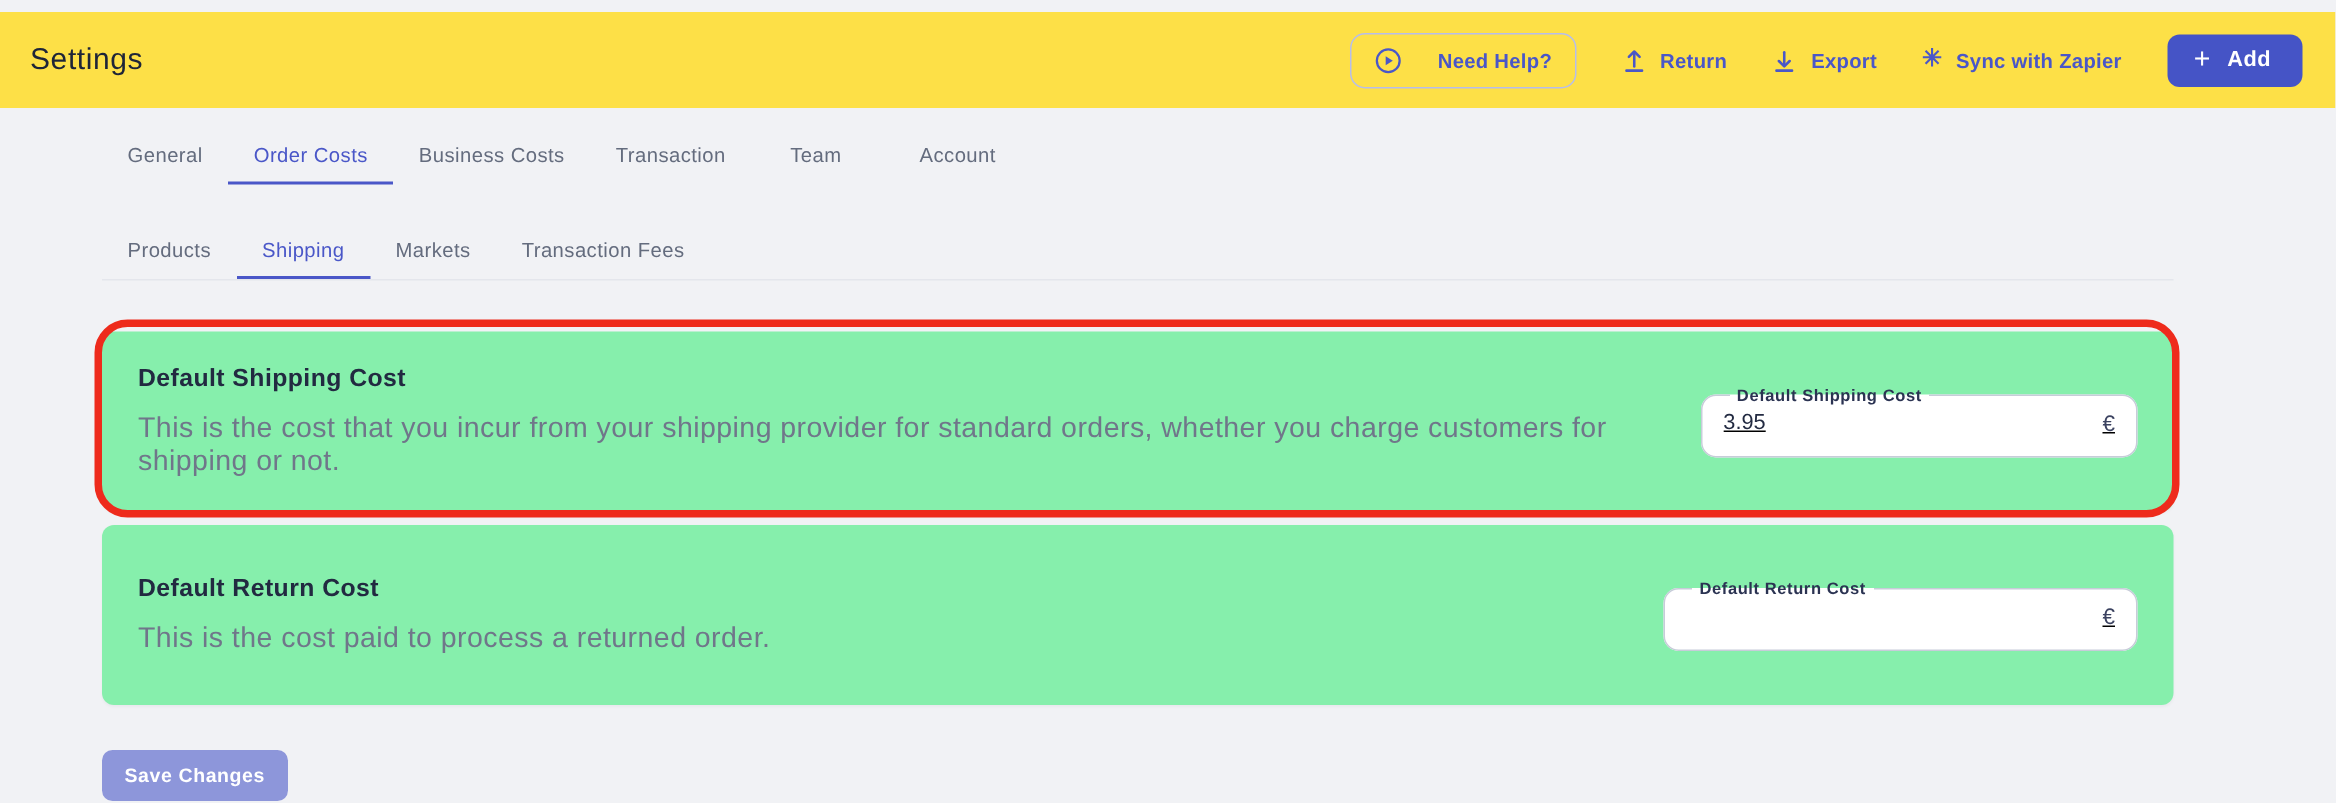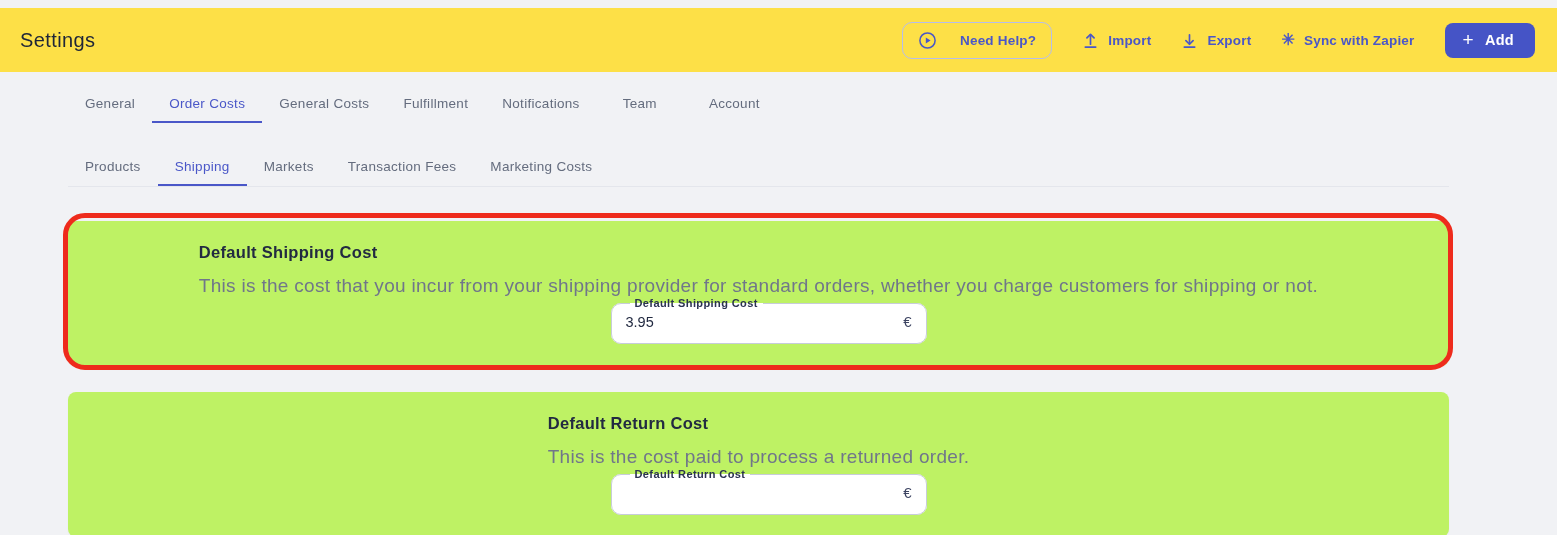--- a/index.html
+++ b/index.html
@@ -86,31 +86,30 @@
     padding-bottom: 10px;
     border-bottom: 2px solid #4a57c8;
   }
   .tabs-primary { margin-bottom: 26px; }
   .tabs-secondary { border-bottom: 1px solid #e4e6ec; }
   .tab-spacer-team { padding-right: 26px; padding-left: 26px; }
 
   
   .card-wrap { position: relative; }
   .card-wrap.first { margin-top: 34px; }
-  .card-wrap.second { margin-top: 26px; }
+  .card-wrap.second { margin-top: 9px; }
   .card {
-    background: #bef264;
+    background: #86efac;
     border-radius: 8px;
     padding: 22px 24px;
     min-height: 115px;
     display: flex;
     align-items: center;
     justify-content: space-between;
     box-shadow: 0 1px 2px rgba(16,24,40,0.04);
-    flex-direction: column;
   }
   .card-wrap.second .card { min-height: 120px; }
   .card-text h2 {
     margin: 0 0 13px 0;
     font-size: 16.5px;
     font-weight: 600;
     color: #222a41;
     letter-spacing: 0.3px;
   }
   .card-text p {
@@ -143,20 +142,21 @@
     color: #2b3352;
     letter-spacing: 0.4px;
     padding: 0 5px;
     margin-left: 4px;
   }
   .field-row {
     display: flex;
     align-items: center;
     justify-content: space-between;
     height: 25px;
+    text-decoration: underline;
   }
   .field input {
     border: none; outline: none; background: transparent;
     font-family: inherit;
     font-size: 14.5px;
     color: #222a41;
     width: 250px;
     padding: 0;
   }
   .suffix { font-size: 15px; color: #3c4361; }
@@ -195,21 +195,21 @@
     </button>
 
     <button class="link-btn">
       <span class="icon">
         <svg width="17" height="18" viewBox="0 0 18 18" fill="none" stroke="#4a57c8" stroke-width="1.8" stroke-linecap="round" stroke-linejoin="round">
           <path d="M9 13.5 V3.5"></path>
             <path d="M5.2 6.8 L9 3 L12.8 6.8"></path>
             <path d="M3.5 16.5 H14.5"></path>
         </svg>
       </span>
-      <span>Import</span>
+      <span>Return</span>
     </button>
 
     <button class="link-btn">
       <span class="icon">
         <svg width="17" height="18" viewBox="0 0 18 18" fill="none" stroke="#4a57c8" stroke-width="1.8" stroke-linecap="round" stroke-linejoin="round">
           <path d="M9 3.5 V13"></path>
             <path d="M5.2 9.7 L9 13.5 L12.8 9.7"></path>
             <path d="M3.5 16.5 H14.5"></path>
         </svg>
       </span>
@@ -226,33 +226,31 @@
       <span>Add</span>
     </button>
   </div>
 </div>
 
 <div class="content">
 
   <nav class="tabs tabs-primary">
     <div class="tab">General</div>
     <div class="tab active">Order Costs</div>
-    <div class="tab">General Costs</div>
-    <div class="tab">Fulfillment</div>
-    <div class="tab">Notifications</div>
+    <div class="tab">Business Costs</div>
+    <div class="tab">Transaction</div>
     <div class="tab tab-spacer-team">Team</div>
     <div class="tab tab-spacer-team">Account</div>
   </nav>
 
   <nav class="tabs tabs-secondary">
     <div class="tab">Products</div>
     <div class="tab active">Shipping</div>
     <div class="tab">Markets</div>
     <div class="tab">Transaction Fees</div>
-    <div class="tab">Marketing Costs</div>
   </nav>
 
   <div class="card-wrap first">
     <div class="red-annotation"></div>
     <section class="card">
       <div class="card-text">
         <h2>Default Shipping Cost</h2>
         <p>This is the cost that you incur from your shipping provider for standard orders, whether you charge customers for shipping or not.</p>
       </div>
       <fieldset class="field">

